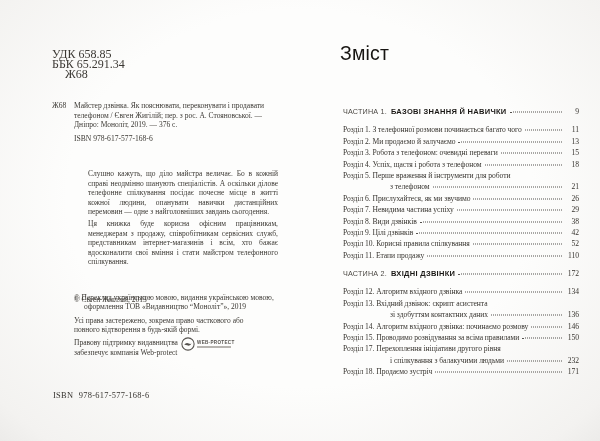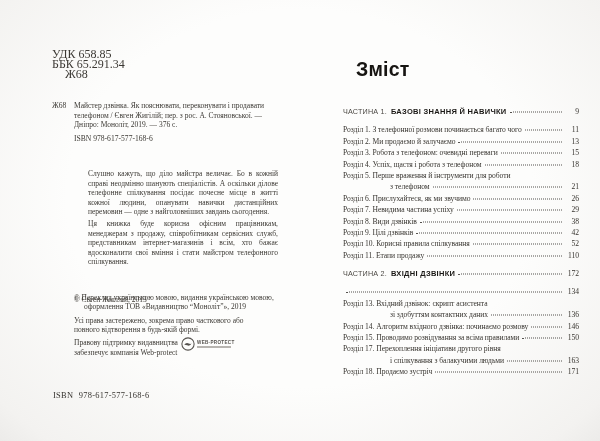--- a/index.html
+++ b/index.html
@@ -32,22 +32,22 @@
   .legal{position:absolute;left:74px;top:338px;font-size:7.5px;line-height:10.4px;color:#3b3833;}
   .logo{position:absolute;left:181px;top:337px;display:flex;align-items:center;gap:2px;}
   .logo-circle{width:14px;height:14px;flex:0 0 auto;}
   .logo-txt{display:flex;flex-direction:column;gap:1px;}
   .logo-name{font-family:"Liberation Sans", sans-serif;font-weight:bold;font-size:4.6px;letter-spacing:.3px;color:#55524e;line-height:5px;}
   .tagline-bar{display:block;width:34px;height:2px;background:#b7b4b0;}
   .isbn-bottom{position:absolute;left:53px;top:391px;font-size:8.4px;letter-spacing:.3px;word-spacing:3px;color:#36332f;}
 
   
   .page-title{
-    position:absolute;left:40px;top:42px;margin:16px;
-    font-family:"Liberation Sans", sans-serif;font-weight:bold;
+    position:absolute;left:40px;top:42px;margin:0;
+    font-family:"Liberation Sans", sans-serif;font-weight:normal;
     font-size:19.5px;color:#171512;letter-spacing:.2px;
   }
   .toc{position:absolute;left:43px;top:100px;width:236px;}
   .toc-row{display:flex;align-items:baseline;height:11.4px;font-size:7.6px;color:#37342f;letter-spacing:-.05px;}
   .toc-row .t{white-space:nowrap;}
   .leader{flex:1 1 auto;min-width:4px;border-bottom:1px dotted #55524e;margin:0 3px;transform:translateY(-1.5px);}
   .noleader .leader{border-bottom:none;}
   .pg{flex:0 0 auto;min-width:14px;text-align:right;}
   .indent .t{padding-left:47px;}
   .toc-part{margin:7px 0;font-family:"Liberation Sans", sans-serif;}
@@ -176,20 +176,21 @@
       </div>
 
       <div class="toc-row toc-part">
         <span class="pl">ЧАСТИНА 2.</span>
         <span class="pt">ВХІДНІ ДЗВІНКИ</span>
         <span class="leader"></span>
         <span class="pg">172</span>
       </div>
 
       <div class="toc-row">
+        <span class="t">Розділ 12. Алгоритм вхідного дзвінка</span>
         <span class="leader"></span>
         <span class="pg">134</span>
       </div>
       <div class="toc-row noleader">
         <span class="t">Розділ 13. Вхідний дзвінок: скрипт асистента</span>
         <span class="leader"></span>
         <span class="pg"></span>
       </div>
       <div class="toc-row indent">
         <span class="t">зі здобуттям контактних даних</span>
@@ -207,21 +208,21 @@
         <span class="pg">150</span>
       </div>
       <div class="toc-row noleader">
         <span class="t">Розділ 17. Перехоплення ініціативи другого рівня</span>
         <span class="leader"></span>
         <span class="pg"></span>
       </div>
       <div class="toc-row indent">
         <span class="t">і спілкування з балакучими людьми</span>
         <span class="leader"></span>
-        <span class="pg">163</span>
+        <span class="pg">232</span>
       </div>
       <div class="toc-row">
         <span class="t">Розділ 18. Продаємо зустріч</span>
         <span class="leader"></span>
         <span class="pg">171</span>
       </div>
 
     </div>
   </div>
 </div>

